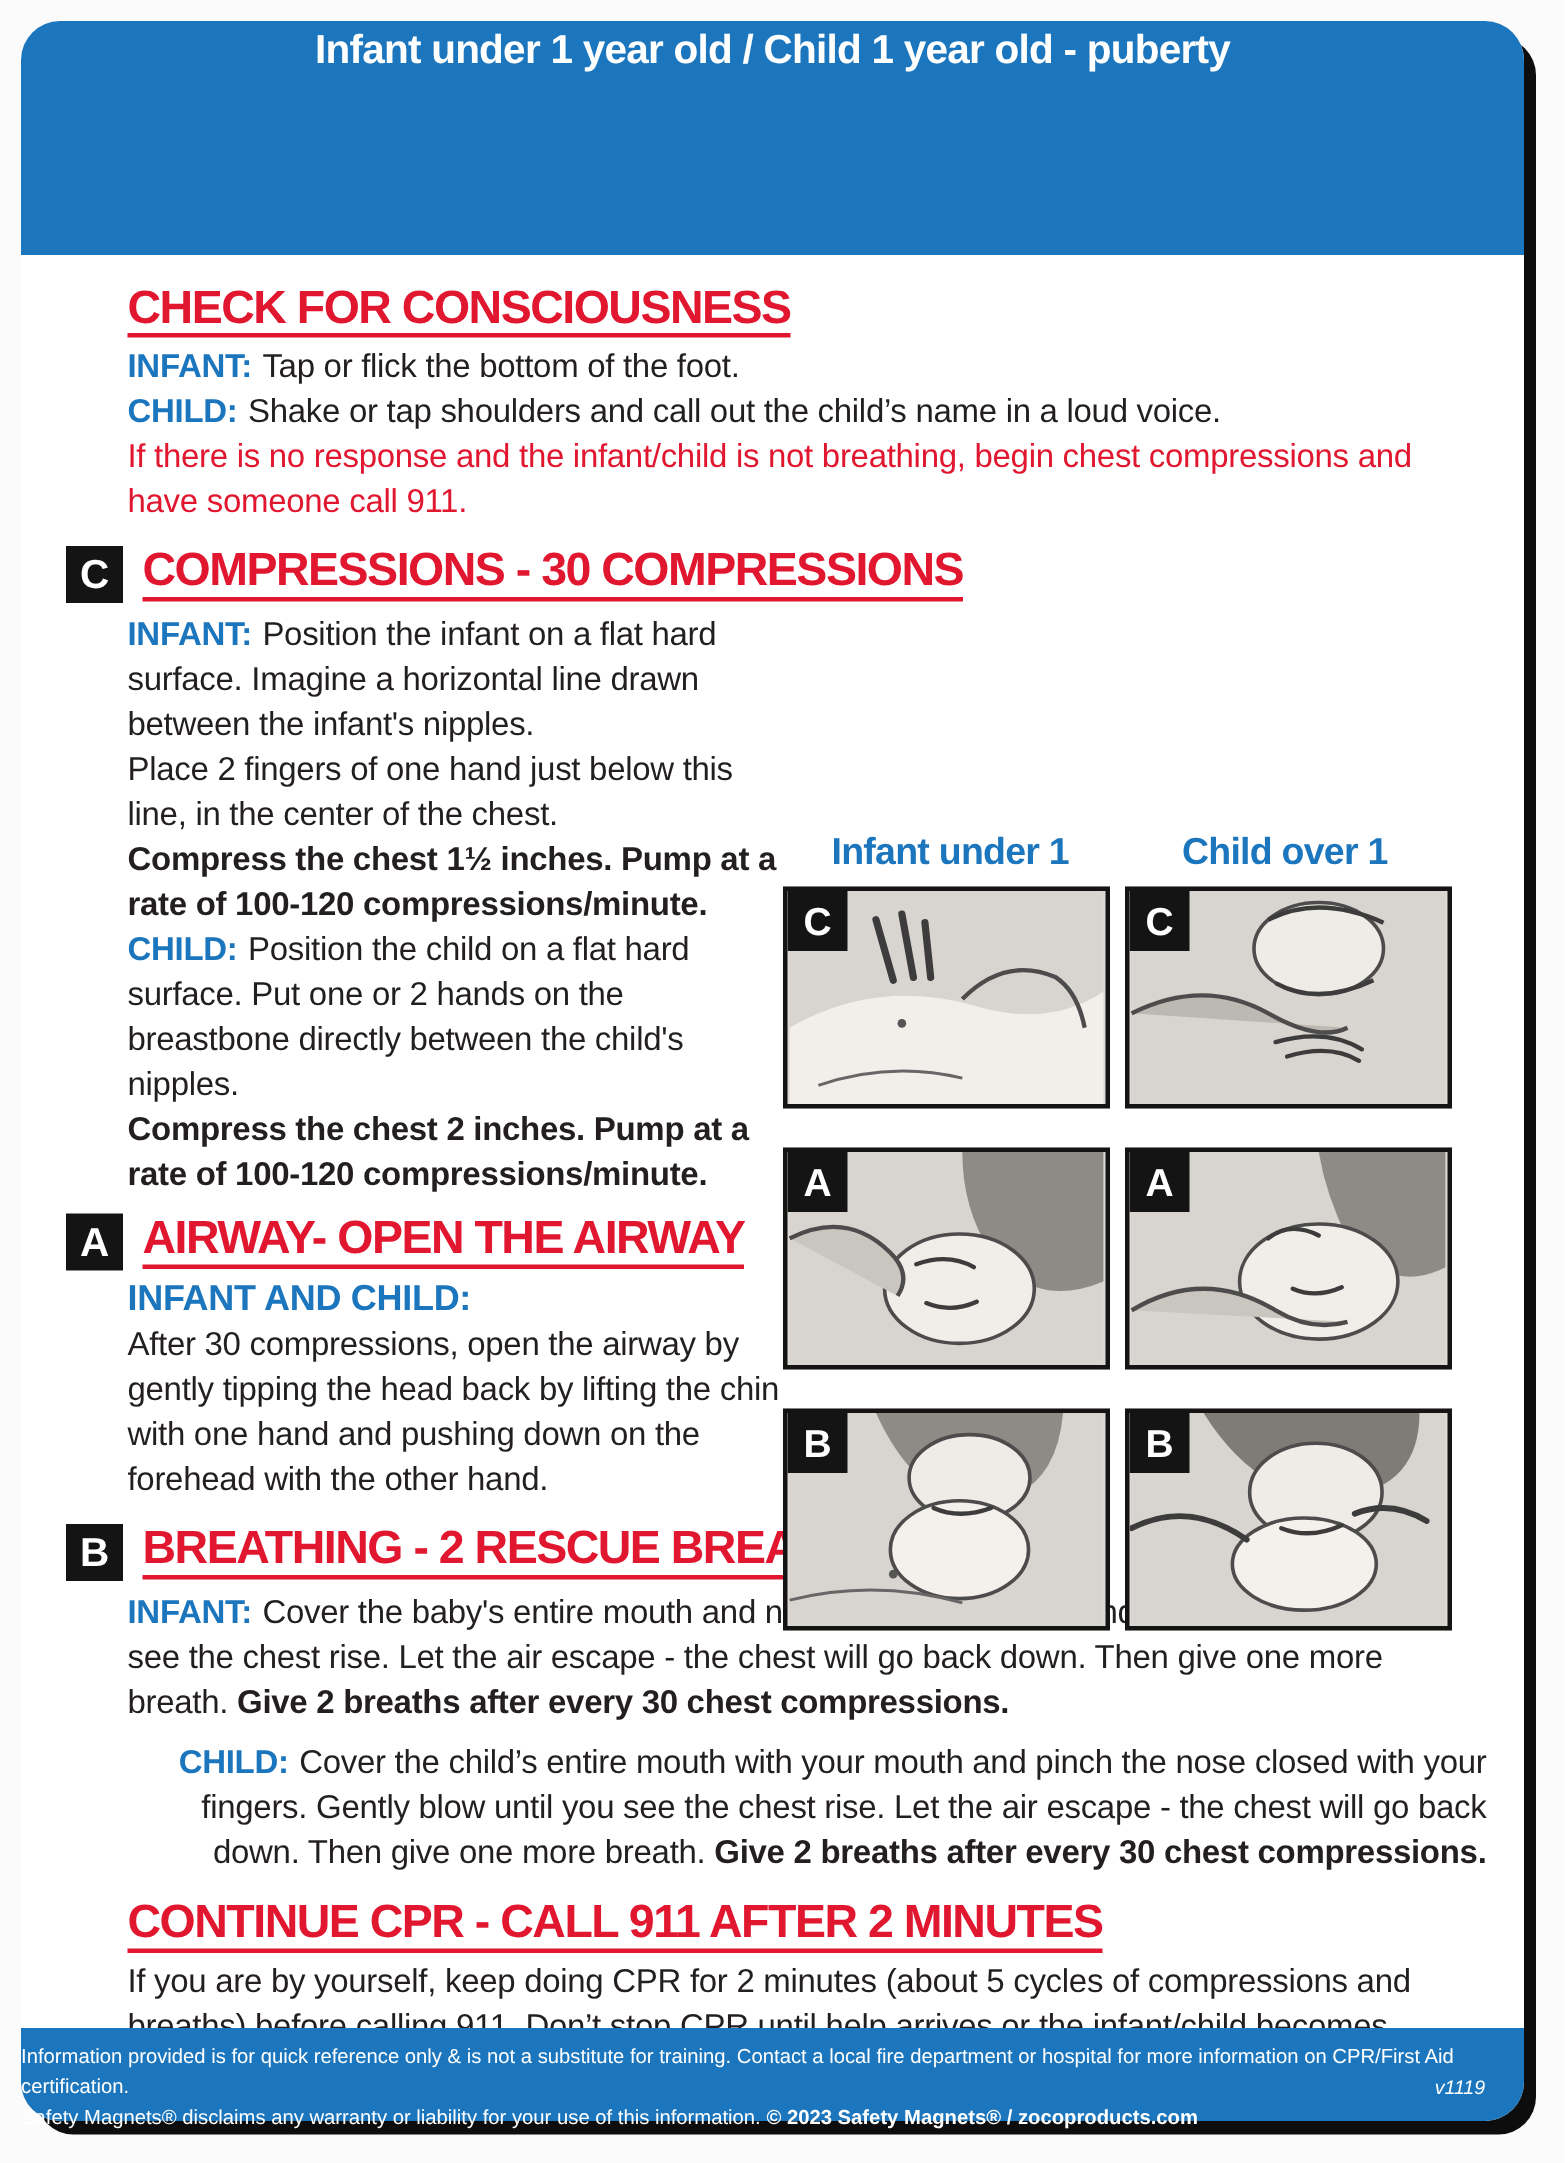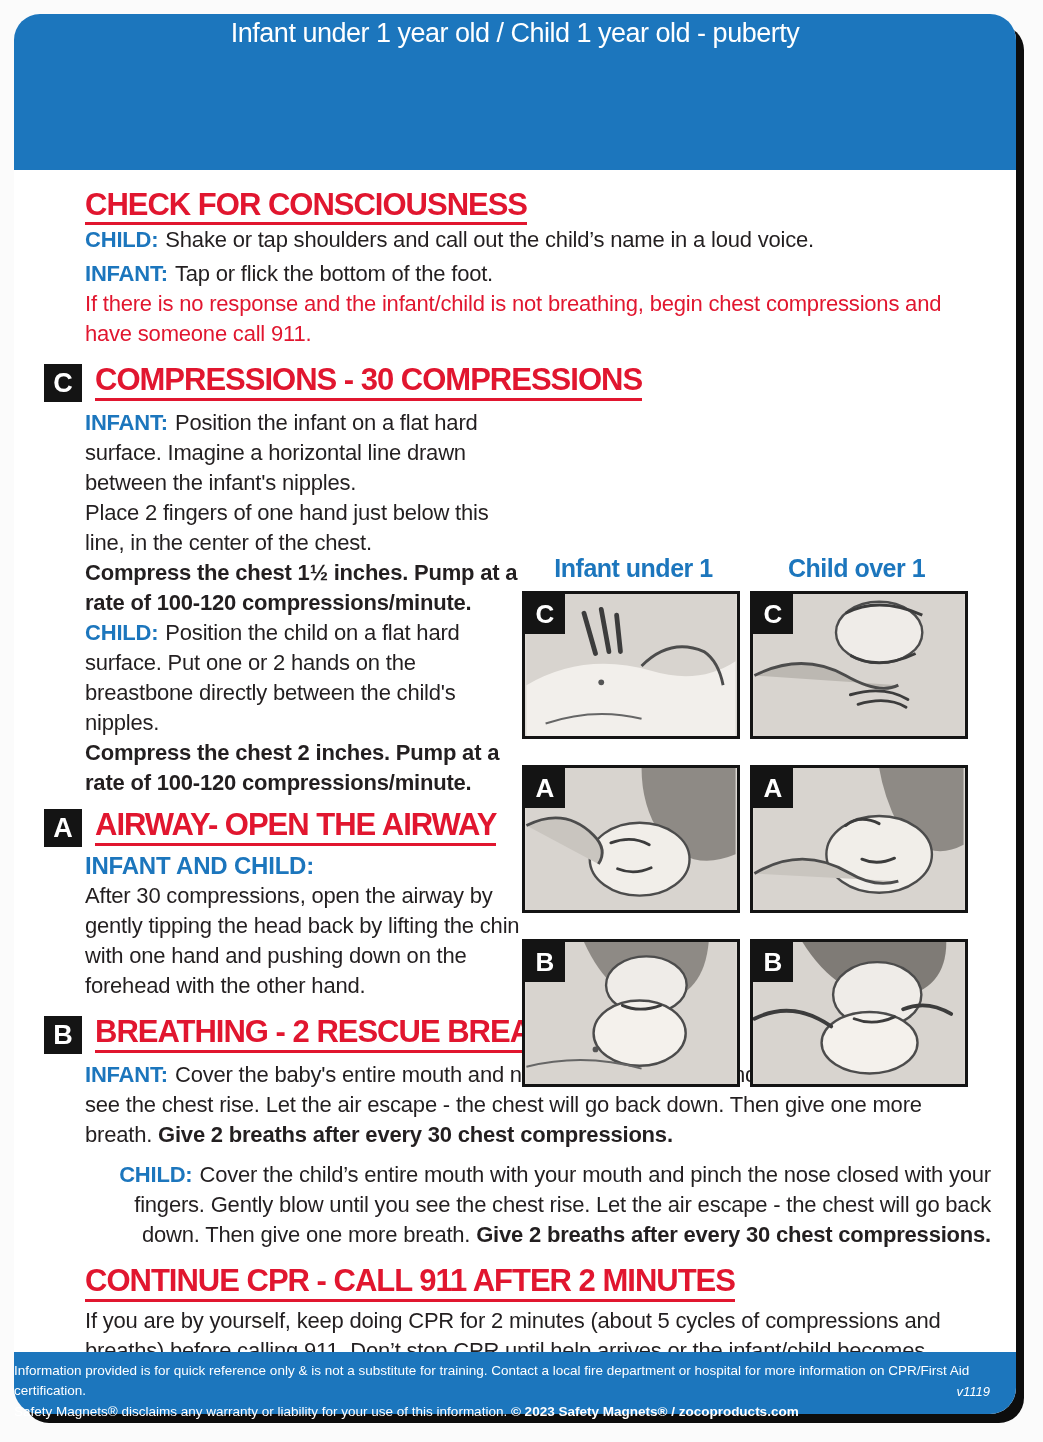--- a/index.html
+++ b/index.html
@@ -25,21 +25,21 @@
     text-align:center;
     color:#fff;
     overflow:hidden;
   }
   .hdr-title {
     margin-top:18px;
     font-size:76px; font-weight:bold; letter-spacing:-3px; line-height:1.0;
   }
   .hdr-sub {
     margin-top:4px;
-    font-size:27px; font-weight:normal; letter-spacing:-0.5px;
+    font-size:27px; font-weight:bold; letter-spacing:-0.5px;
   }
   .content { position:relative; padding:18px 40px 0 71px; }
 
   .rhead {
     display:inline-block;
     color:#e1162f; font-weight:bold; font-size:31px; letter-spacing:-1px;
     border-bottom:3px solid #e1162f; padding-bottom:1px; line-height:1.08;
     white-space:nowrap;
   }
   .section-head { display:flex; align-items:flex-start; gap:13px; margin-left:-41px; }
@@ -94,25 +94,25 @@
 <div class="card">
 
   <div class="hdr">
     <div class="hdr-sub">Infant under 1 year old / Child 1 year old - puberty</div>
   </div>
 
   <div class="content">
 
     <div>
       <span class="rhead">CHECK FOR CONSCIOUSNESS</span>
+      <p class="body-txt mt4">
+        <span class="lbl">INFANT:</span><span>Tap or flick the bottom of the foot.</span>
+      </p>
       <p class="body-txt">
         <span class="lbl">CHILD:</span><span>Shake or tap shoulders and call out the child’s name in a loud voice.</span>
-      </p>
-      <p class="body-txt mt4">
-        <span class="lbl">INFANT:</span><span>Tap or flick the bottom of the foot.</span>
       </p>
       <p class="body-txt warn" style="width:890px;">If there is no response and the infant/child is not breathing, begin chest compressions and have someone call 911.</p>
     </div>
 
     <div class="mt14">
       <div class="section-head">
         <div class="badge">C</div>
         <span class="rhead">COMPRESSIONS - 30 COMPRESSIONS</span>
       </div>
       <div class="leftcol mt6">

